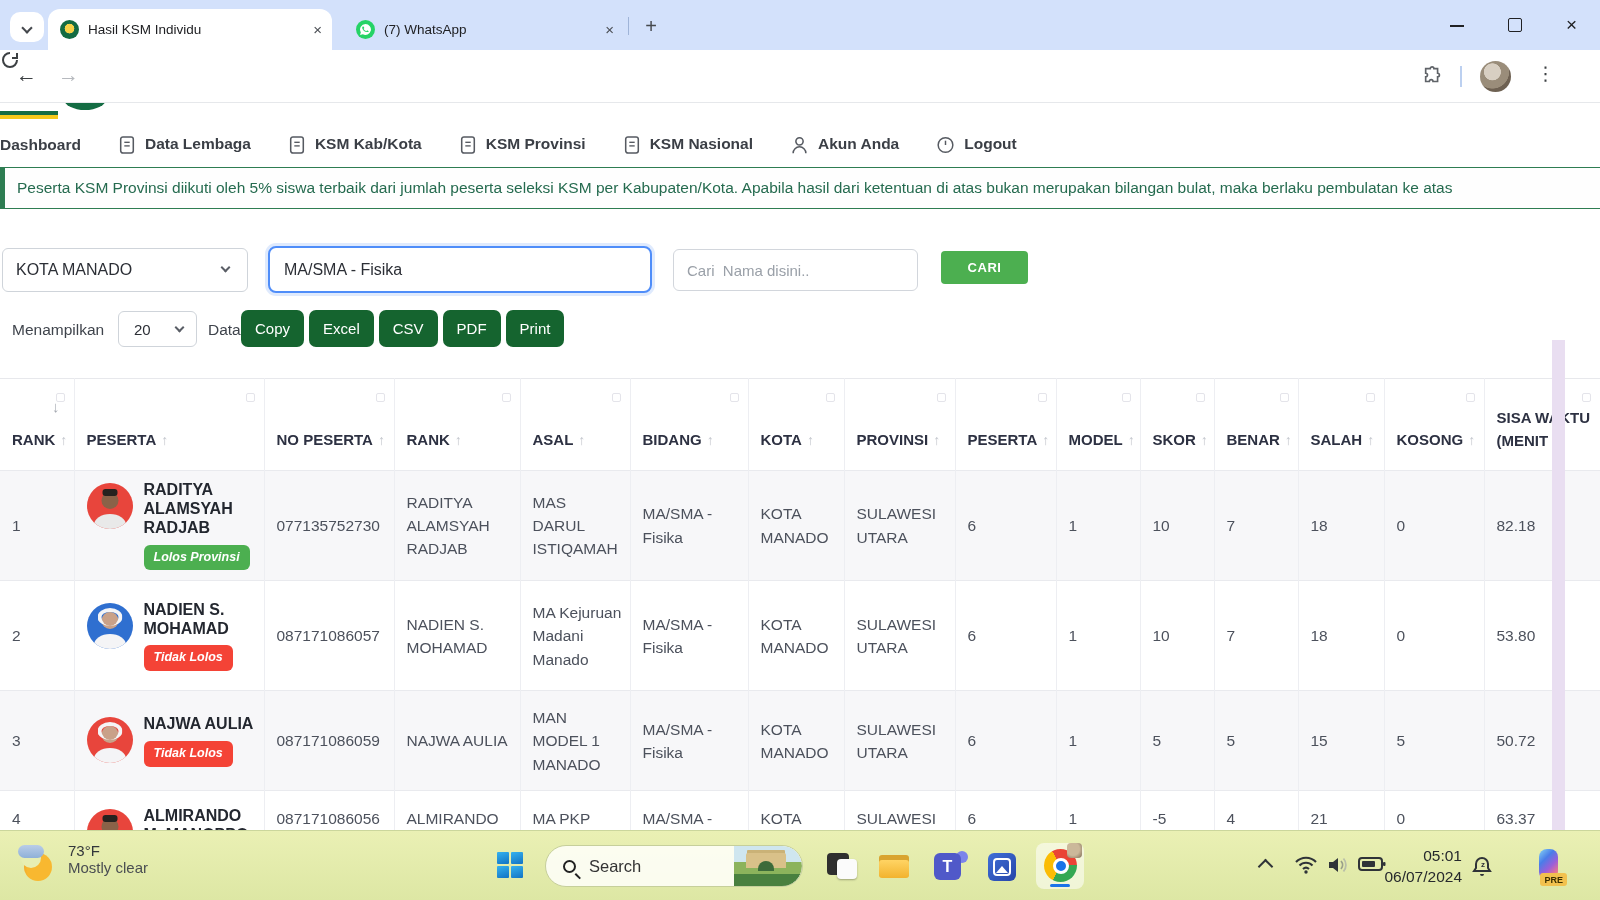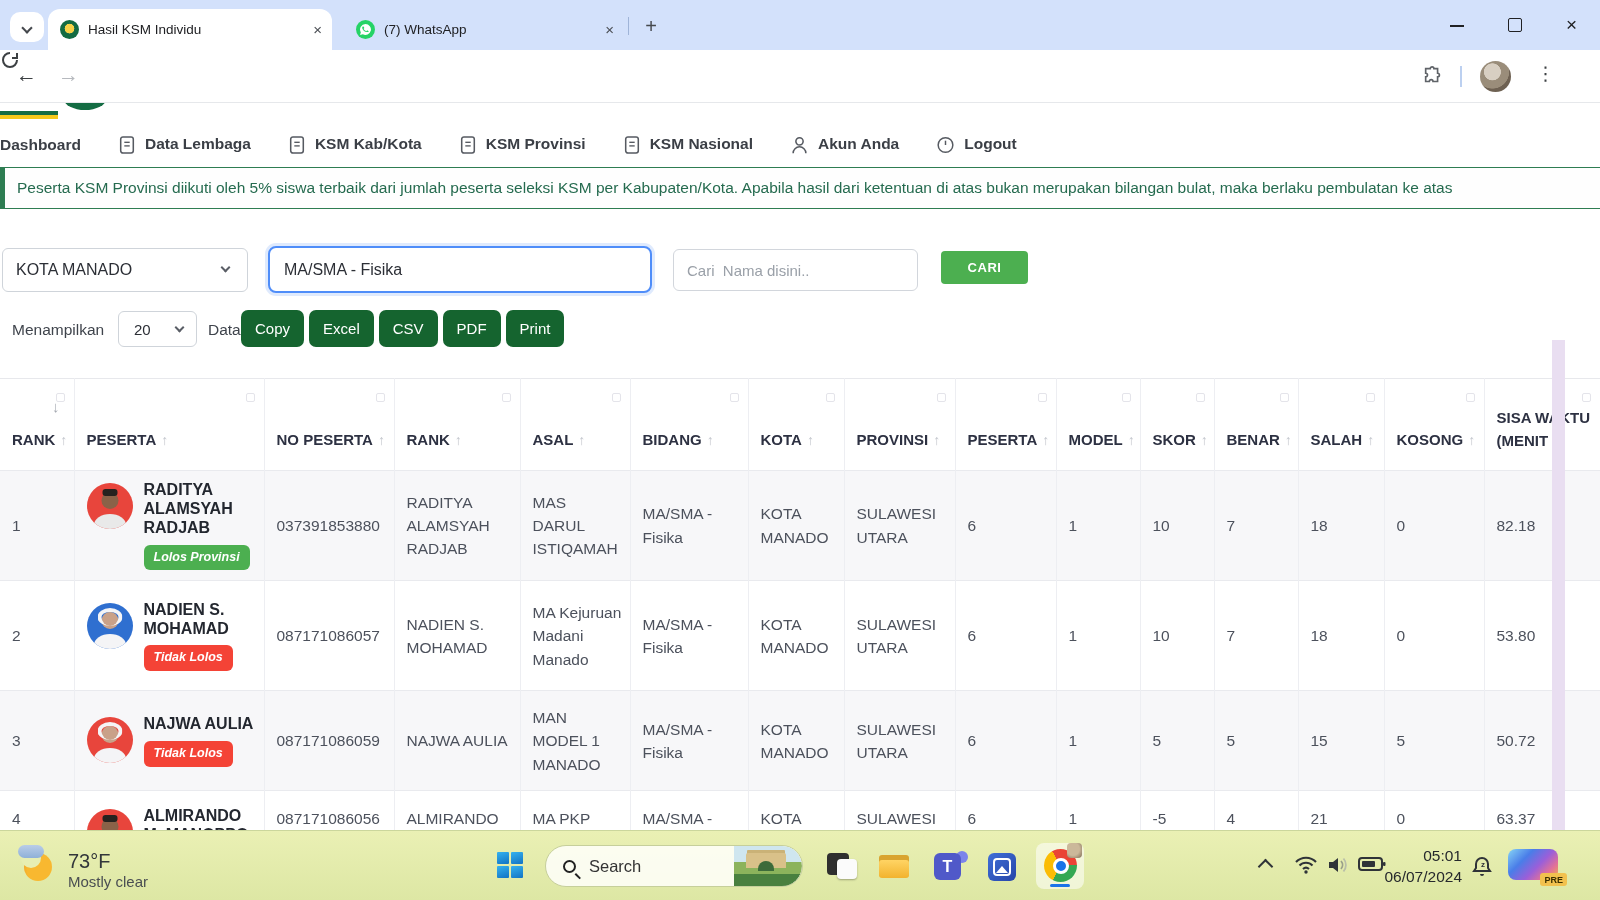--- a/index.html
+++ b/index.html
@@ -96,21 +96,21 @@
   .badge.red { background:#f44336; }
   .v-scroll { position:absolute; left:1552px; top:237px; width:13px; height:490px; background:#e9def1; }
 
   
   .taskbar { position:absolute; left:0; top:830px; width:1600px; height:70px; background:linear-gradient(#eaf0b4, #dde7a4); border-top:1px solid #cbd69c; }
   .weather { position:absolute; left:16px; top:10px; display:flex; gap:10px; cursor:pointer; }
   .weather-icon { width:42px; height:46px; position:relative; }
   .weather-icon .moon { position:absolute; left:8px; top:12px; width:28px; height:28px; border-radius:50%; background:radial-gradient(circle at 65% 60%, #f8b830 0 60%, #e89020 100%); }
   .weather-icon .moon::after { content:''; position:absolute; left:-3px; top:-5px; width:20px; height:20px; border-radius:50%; background:#e7eeb2; }
   .weather-icon .cloud { position:absolute; left:2px; top:4px; width:26px; height:13px; border-radius:10px; background:linear-gradient(#b9cde8,#8fb0d8); }
-  .weather-temp { font-size:20px; color:#33373b; margin-top:9px; }
+  .weather-temp { font-size:15px; color:#33373b; margin-top:1px; }
   .weather-cond { font-size:15px; color:#4a4e52; }
   .start-btn { position:absolute; left:497px; top:21px; width:27px; height:27px; display:grid; grid-template-columns:12px 12px; grid-template-rows:12px 12px; gap:2px; background:none; border:none; cursor:pointer; }
   .start-btn span { background:linear-gradient(160deg,#35b2ef,#1273c4); border-radius:1px; }
   .search-pill { position:absolute; left:545px; top:14px; width:258px; height:42px; background:rgba(255,255,252,.85); border:1px solid #c6cf9b; border-radius:21px; display:flex; align-items:center; cursor:pointer; overflow:hidden; }
   .search-mag { width:13px; height:13px; border:2px solid #222; border-radius:50%; position:relative; margin-left:17px; flex:none; }
   .search-mag::after { content:''; position:absolute; left:11px; top:11px; width:7px; height:2px; background:#222; transform:rotate(45deg); transform-origin:0 0; }
   .search-text { font-size:16.5px; color:#333; margin-left:13px; flex:1; }
   .bing-thumb { width:68px; height:42px; flex:none; border-radius:0 21px 21px 0; background:linear-gradient(#cfe6ef 0 40%, #8cb35c 40% 68%, #49803f 68% 100%); position:relative; }
   .bing-thumb::before { content:''; position:absolute; left:12px; top:8px; width:40px; height:15px; background:#d9c189; border-radius:2px 2px 0 0; box-shadow:0 -4px 0 -1px #cab277; }
   .bing-thumb::after { content:''; position:absolute; left:24px; top:16px; width:16px; height:10px; border-radius:8px 8px 0 0; background:#3d6b3a; }
@@ -128,21 +128,21 @@
   .chrome-slot { position:absolute; left:1036px; top:12px; width:48px; height:46px; background:rgba(255,255,255,.55); border-radius:8px; border:none; cursor:pointer; }
   .chrome-ball { position:absolute; left:8px; top:6px; width:33px; height:33px; border-radius:50%; background:conic-gradient(from -30deg, #ea4335 0 33%, #34a853 33% 66%, #fbbc05 66% 100%); }
   .chrome-ball::after { content:''; position:absolute; left:8.5px; top:8.5px; width:16px; height:16px; border-radius:50%; background:#1a73e8; border:3px solid #fff; box-sizing:border-box; }
   .chrome-mini { position:absolute; right:2px; top:0px; width:15px; height:15px; border-radius:4px; background:radial-gradient(circle at 40% 40%, #cbb89a 0 50%, #7d6b55 100%); }
   .chrome-underline { position:absolute; left:14px; bottom:2px; width:20px; height:3px; border-radius:2px; background:#1a73e8; }
   .tray { position:absolute; right:0; top:0; height:70px; }
   .tray-chev { position:absolute; left:-340px; top:30px; width:11px; height:11px; border-left:2.4px solid #2f3338; border-top:2.4px solid #2f3338; transform:rotate(45deg); cursor:pointer; }
   .tray-ico { position:absolute; top:24px; background:none; border:none; cursor:pointer; }
   .clock { position:absolute; right:138px; top:14px; text-align:right; font-size:15.5px; color:#26292d; line-height:21px; cursor:pointer; }
   .bell-btn { position:absolute; right:106px; top:24px; background:none; border:none; cursor:pointer; }
-  .copilot { position:absolute; right:42px; top:18px; width:50px; height:31px; border-radius:8px; background:linear-gradient(135deg,#86d4f5 0%,#4a7de8 32%,#9a5fd9 58%,#e0709a 78%,#f5b53f 100%); border:none; cursor:pointer; }
+  .copilot { position:absolute; right:42px; top:18px; width:19px; height:31px; border-radius:8px; background:linear-gradient(135deg,#86d4f5 0%,#4a7de8 32%,#9a5fd9 58%,#e0709a 78%,#f5b53f 100%); border:none; cursor:pointer; }
   .pre-badge { position:absolute; right:-9px; bottom:-6px; background:#f2c14e; color:#3a2f00; font-size:9px; font-weight:bold; padding:1.5px 4px; border-radius:3px; }
 </style>
 </head>
 <body>
 
 <div class="screen">
 
   <div class="titlebar">
     <button class="tab-search-btn"><span class="chev"></span></button>
     <div class="tab active">
@@ -314,21 +314,21 @@
           <div class="avatar style-cap" style="background: rgb(232, 69, 60);">
                   <div class="head"></div>
                   <div class="torso"></div>
                 </div>
           <div>
             <div class="p-name"><span>RADITYA ALAMSYAH RADJAB</span></div>
             <span class="badge green"><span>Lolos Provinsi</span></span>
           </div>
         </div>
       </td>
-      <td><span>037391853880</span></td>
+      <td><span>077135752730</span></td>
       <td><span>RADITYA ALAMSYAH RADJAB</span></td>
       <td><span>MAS DARUL ISTIQAMAH</span></td>
       <td><span>MA/SMA - Fisika</span></td>
       <td><span>KOTA MANADO</span></td>
       <td><span>SULAWESI UTARA</span></td>
       <td><span>6</span></td>
       <td><span>1</span></td>
       <td><span>10</span></td>
       <td><span>7</span></td>
       <td><span>18</span></td>

